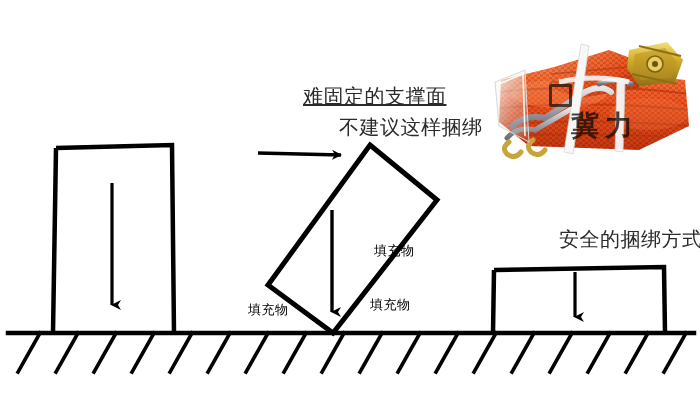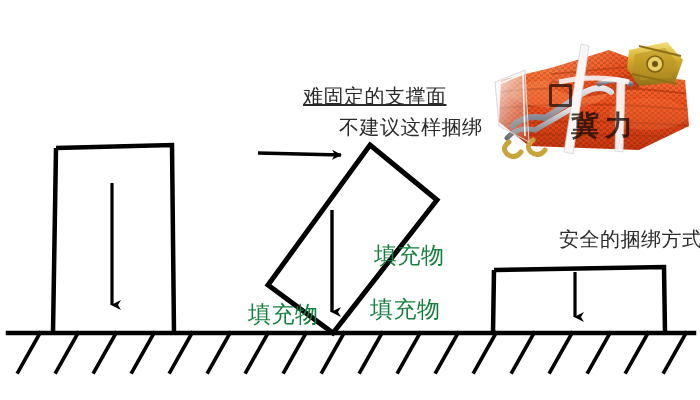--- a/index.html
+++ b/index.html
@@ -27,22 +27,22 @@
     white-space: nowrap;
     line-height: 1;
     font-family: "DejaVu Sans", "Liberation Sans", sans-serif;
   }
   .label-dark {
     color: #2b2b2b;
     font-size: 20px;
     letter-spacing: 0.5px;
   }
   .label-red {
-    color: #15803d;
-    font-size: 23px;
+    color: #000000;
+    font-size: 13px;
     letter-spacing: 0.5px;
   }
   #lbl-space   { left: 31px;  top: 117px; }
   #lbl-hard    { left: 303px; top: 86px; text-decoration: underline;  }
   #lbl-notrec  { left: 339px; top: 117px; }
   #lbl-safe    { left: 559px; top: 229px; }
   #lbl-fill-1  { left: 248px; top: 303px; }
   #lbl-fill-2  { left: 370px; top: 298px; }
   #lbl-fill-3  { left: 374px; top: 244px; }
 

